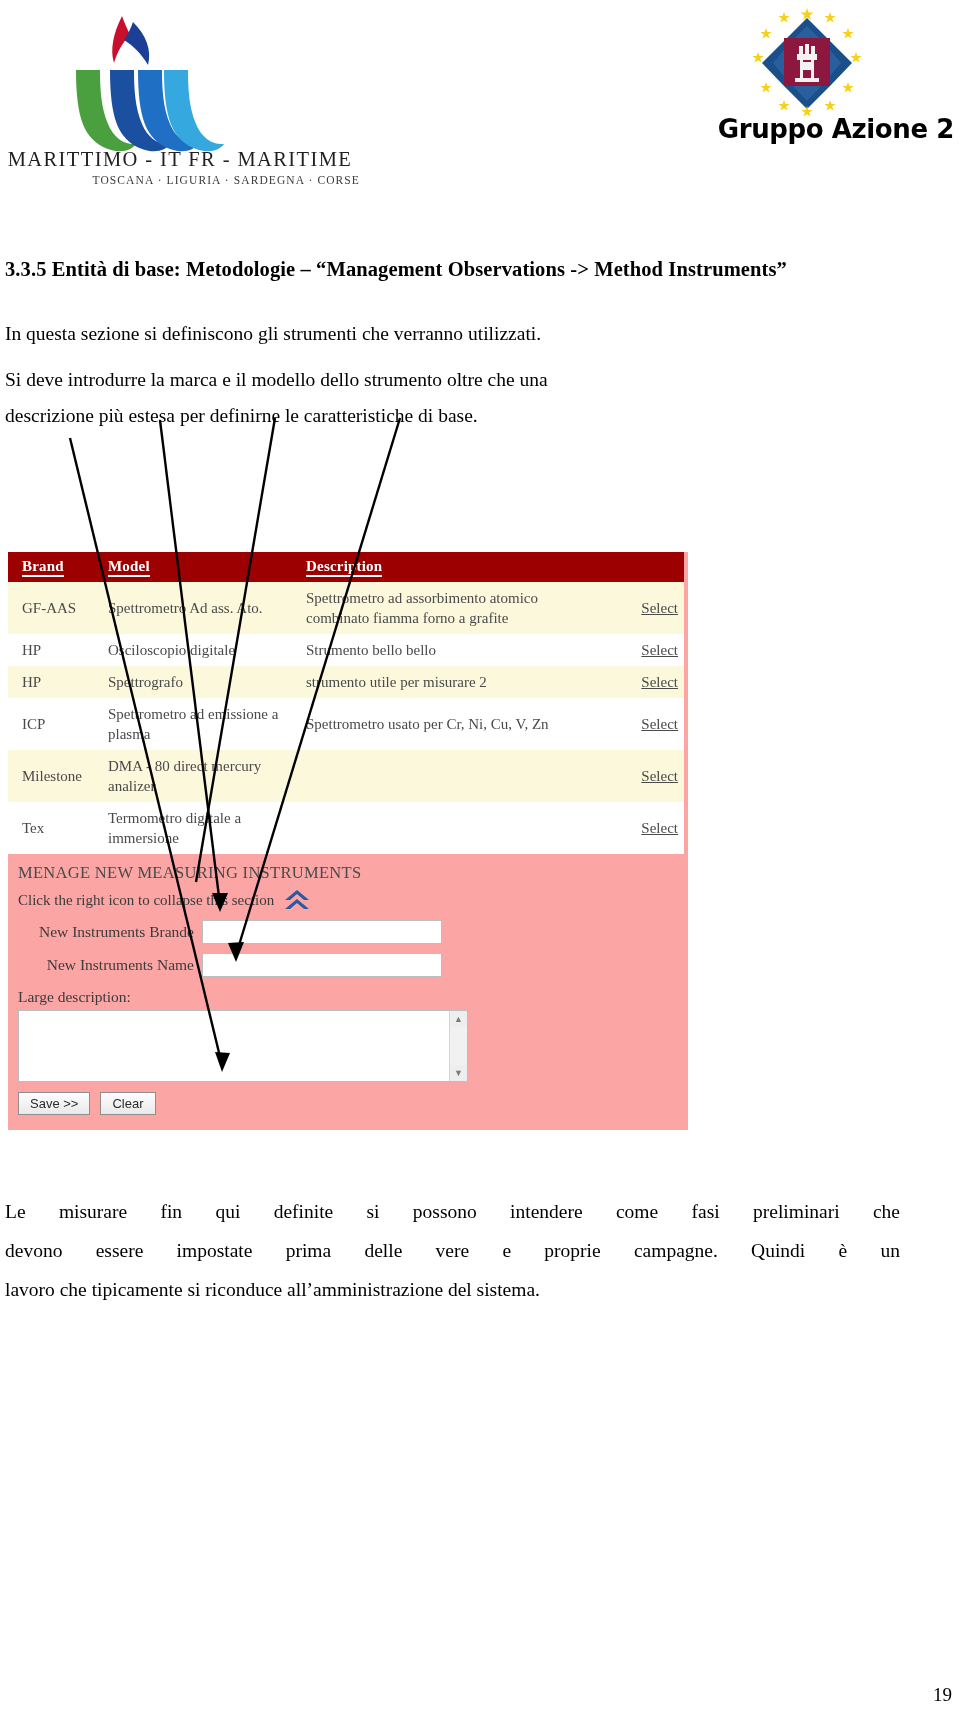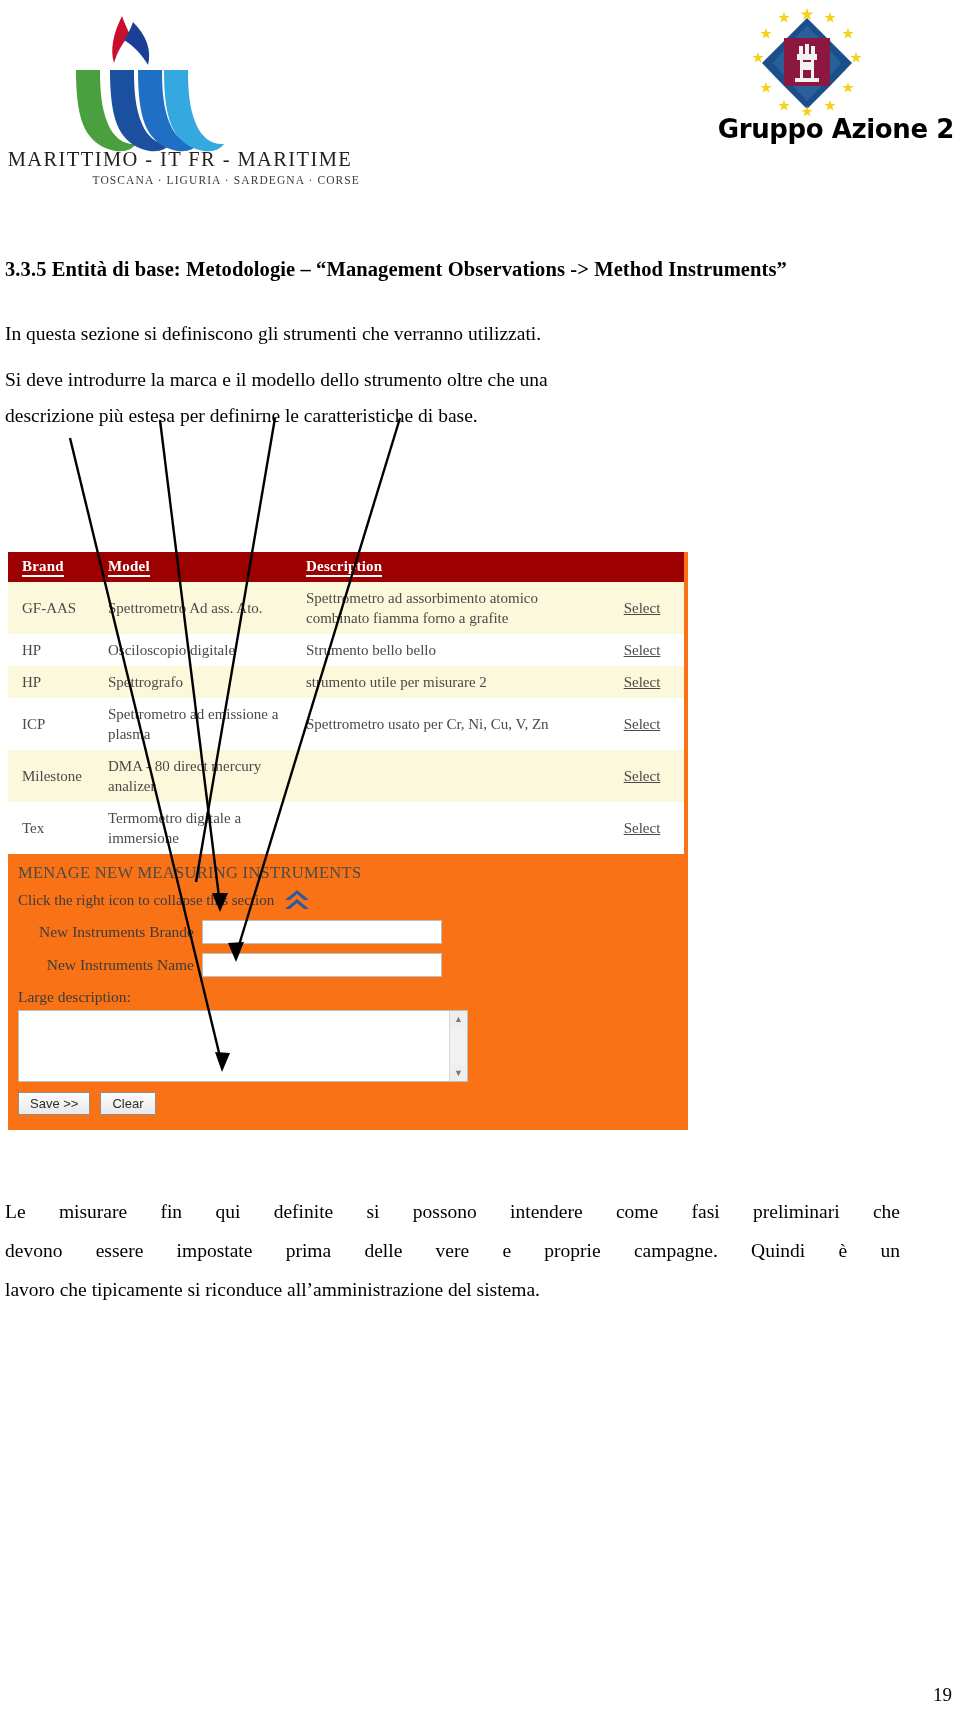--- a/index.html
+++ b/index.html
@@ -116,21 +116,21 @@
     right: 8px; bottom: 14px;
     font-size: 19px;
     color: #000;
   }
 
   
   .shot {
     position: absolute;
     left: 8px; top: 552px;
     width: 680px; height: 578px;
-    background: #f97316;
+    background: #fca5a5;
     font-family: "Liberation Serif", "DejaVu Serif", serif;
     color: #3b3b3b;
   }
 
   .shot table.grid {
     border-collapse: collapse;
     width: 676px;
     table-layout: fixed;
   }
   .shot table.grid th {
@@ -152,21 +152,21 @@
     padding: 6px 6px 6px 14px;
     vertical-align: middle;
     line-height: 20px;
   }
   .shot table.grid tr.alt td { background: #fcf8dc; }
   .shot table.grid tr.plain td { background: #ffffff; }
   .col-brand { width: 86px; }
   .col-model { width: 198px; }
   .col-desc  { width: 300px; }
   .col-sel   { width: 92px; }
-  td.sel-cell { text-align: center; padding-left: 10px; }
+  td.sel-cell { text-align: right; padding-left: 10px; }
   .sel-link {
     color: #4a4a4a;
     text-decoration: underline;
     cursor: pointer;
     font-size: 15px;
   }
 
   .manage-title {
     font-size: 16.5px;
     color: #4a4a4a;

